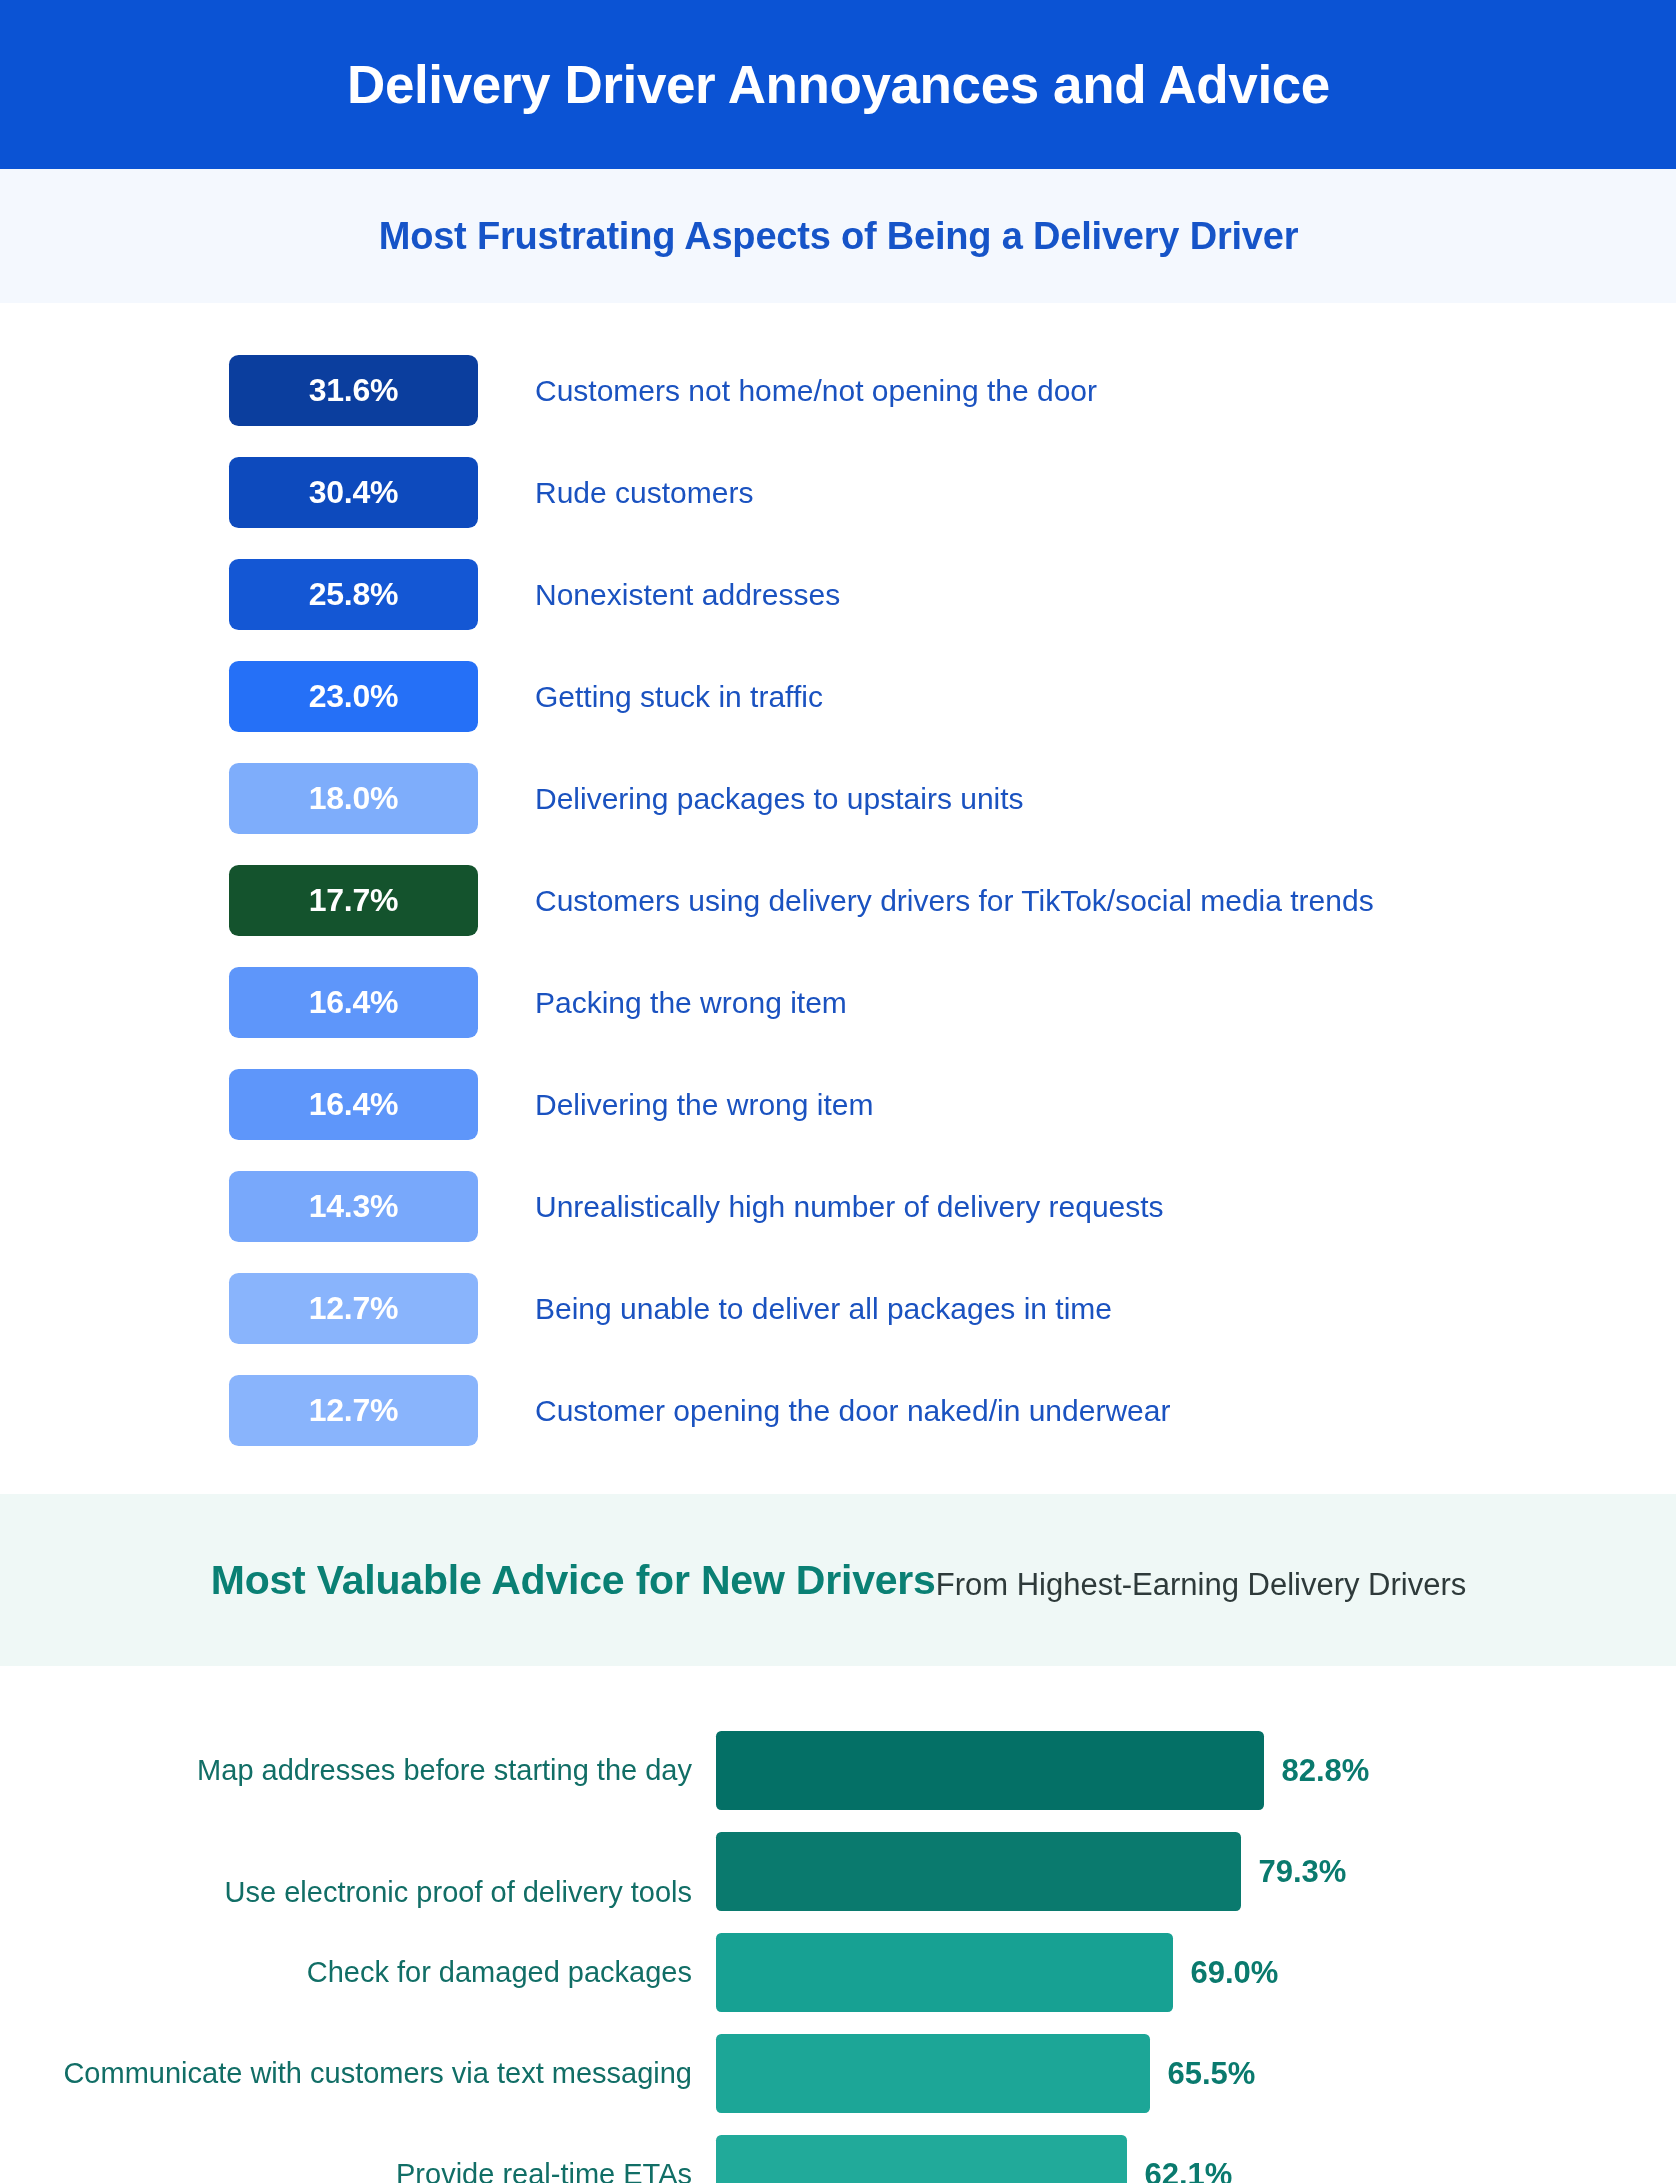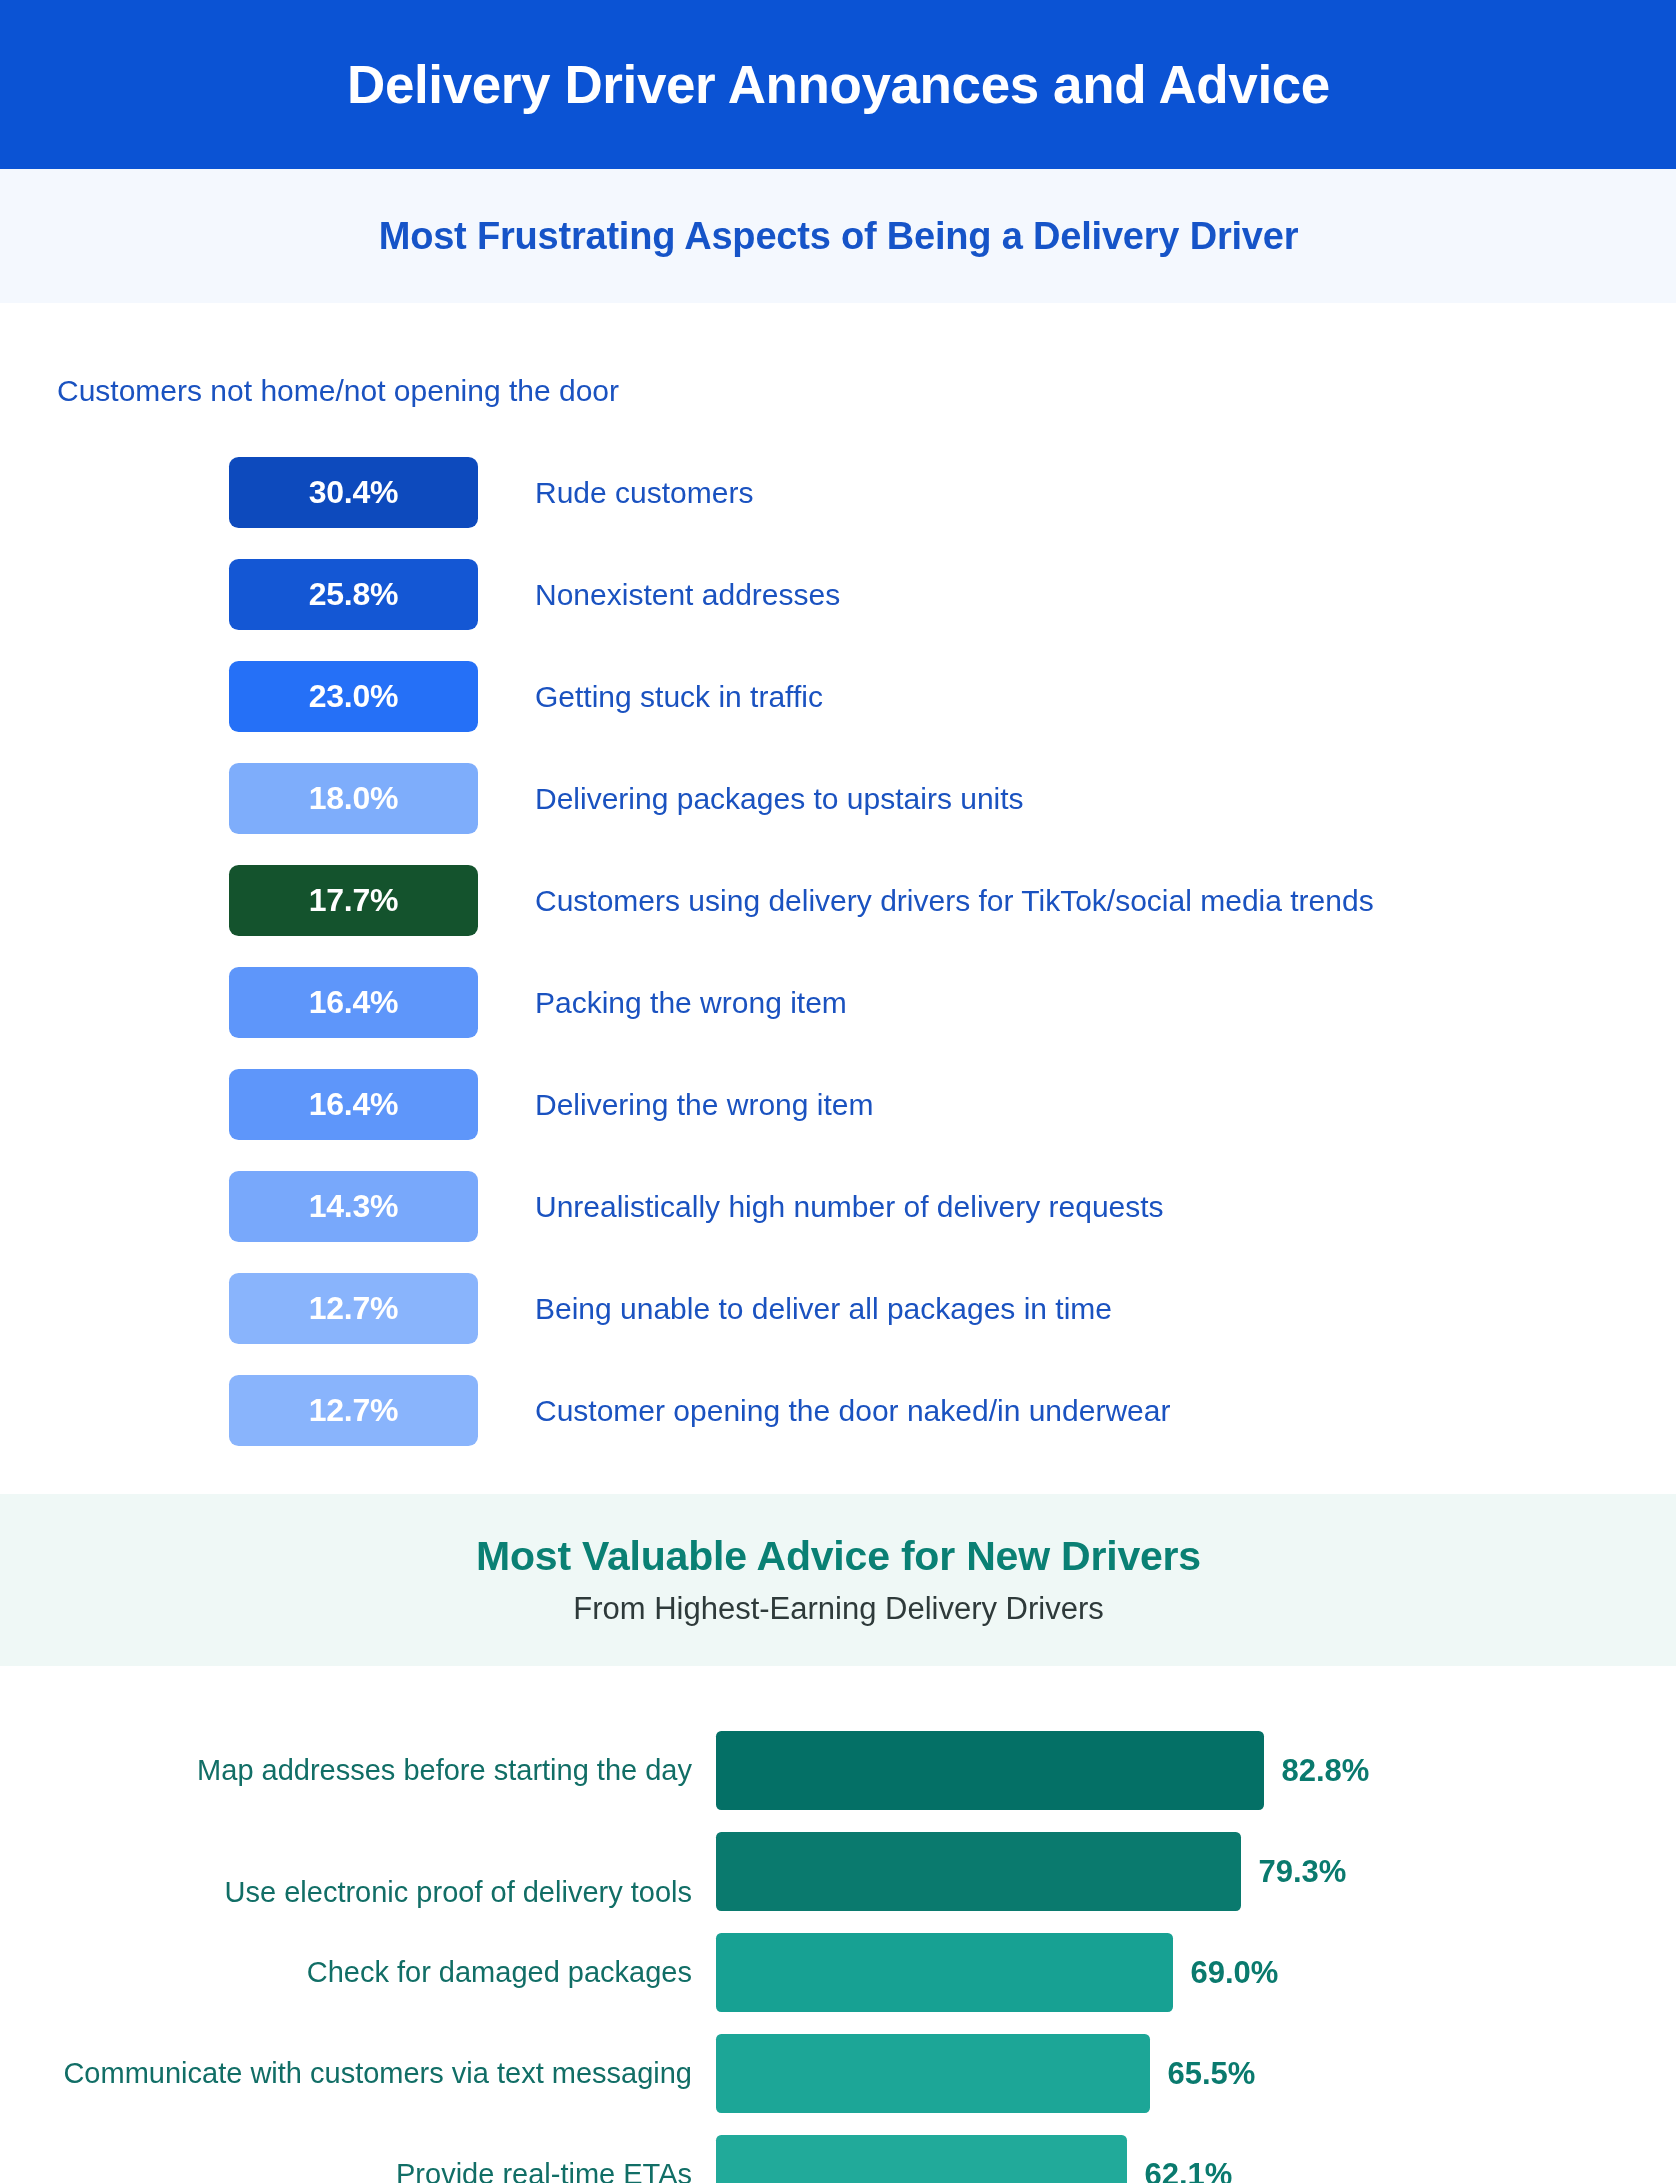--- a/index.html
+++ b/index.html
@@ -73,21 +73,21 @@
     color:#1A52C0;
     font-size:30px;
     font-weight:400;
     white-space:nowrap;
   }
 
   
   .band-green{
     background:#EFF8F6;
     height:172px;
-    display:flex;flex-direction:column;
+    display:flex;flex-direction:row;
     align-items:center;justify-content:center;
   }
   .band-green-title{
     color:#0A8074;
     font-size:41px;
     font-weight:700;
     text-align:center;
     letter-spacing:-0.2px;
   }
   .band-green-sub{
@@ -142,20 +142,23 @@
   <div class="header">
     <div class="header-title">Delivery Driver Annoyances and Advice</div>
   </div>
 
   <div class="band-blue">
     <div class="band-blue-title">Most Frustrating Aspects of Being a Delivery Driver</div>
   </div>
 
   <div class="blue-chart" id="blue-chart">
       <div class="blue-row">
+        <div class="blue-chip" style="background: rgb(11, 62, 158);">
+          <span class="blue-chip-val">31.6%</span>
+        </div>
         <div class="blue-label" style="color: rgb(26, 82, 192);">Customers not home/not opening the door</div>
       </div>
       <div class="blue-row">
         <div class="blue-chip" style="background: rgb(13, 74, 189);">
           <span class="blue-chip-val">30.4%</span>
         </div>
         <div class="blue-label" style="color: rgb(26, 82, 192);">Rude customers</div>
       </div>
       <div class="blue-row">
         <div class="blue-chip" style="background: rgb(20, 87, 212);">

